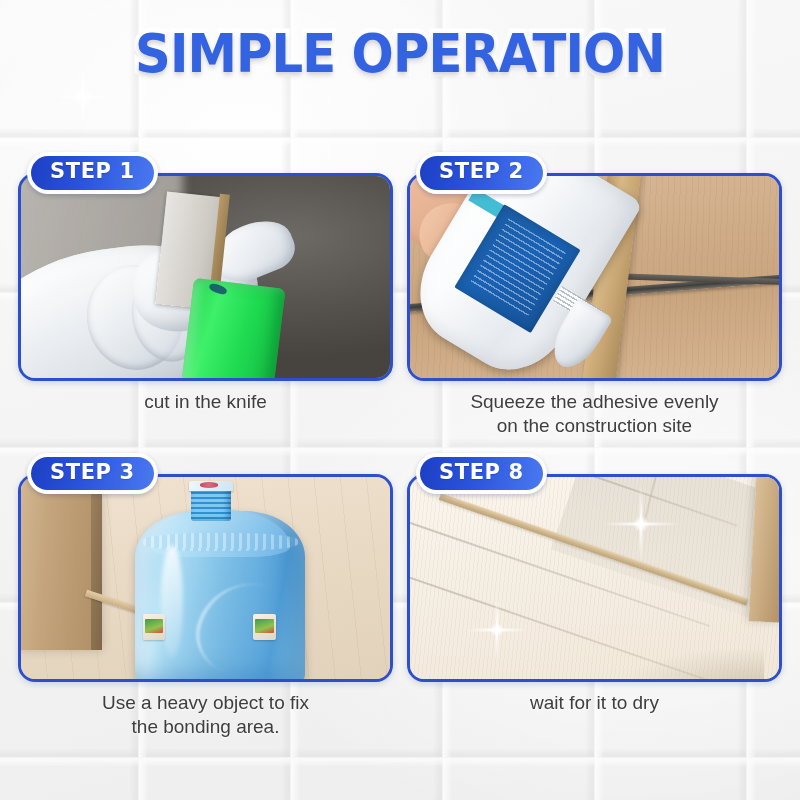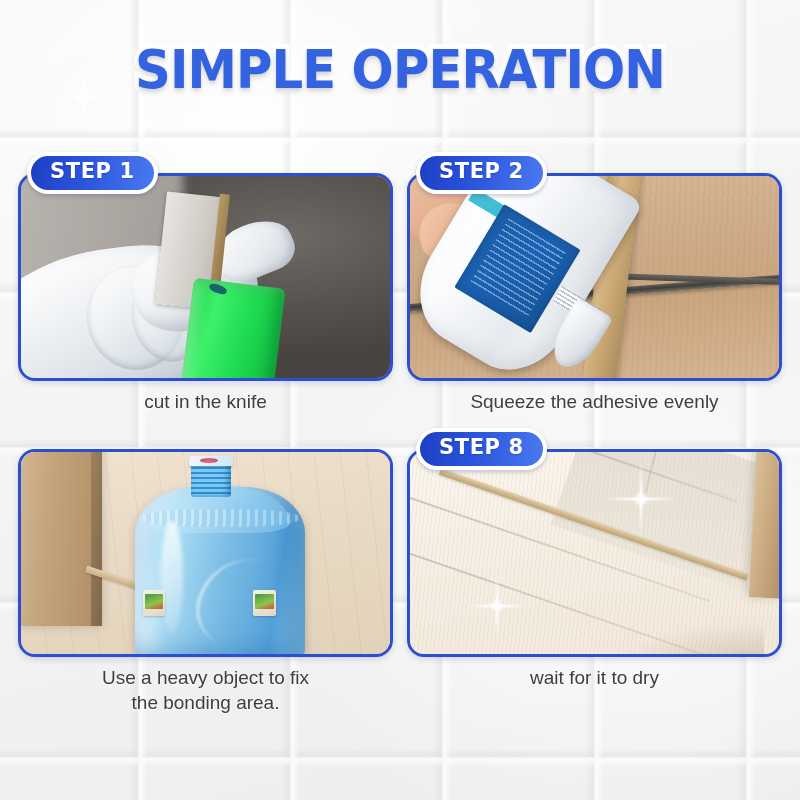--- a/index.html
+++ b/index.html
@@ -56,21 +56,21 @@
     height:3px;
     background:linear-gradient(to right, rgba(255,255,255,0) 0%, rgba(255,255,255,.98) 50%, rgba(255,255,255,0) 100%);
     filter:blur(.6px);
   }
   .sparkle .core {
     border-radius:50%;
     background:radial-gradient(circle, rgba(255,255,255,1) 0%, rgba(255,255,255,.75) 35%, rgba(255,255,255,0) 72%);
   }
 
   
-  #header { position:absolute; top:16px; left:0; width:800px; text-align:center; }
+  #header { position:absolute; top:0; left:0; width:800px; text-align:center; }
   #title {
     margin-top:27px;
     font-family:"DejaVu Sans", sans-serif;
     font-size:54px;
     font-weight:bold;
     letter-spacing:-1px;
     line-height:1;
     color:#3363e0;
     transform:scaleX(.92);
     -webkit-text-stroke:9px #ffffff;
@@ -482,20 +482,21 @@
         <div class="p2-label"></div>
         <div class="p2-threads"></div>
         <div class="p2-nozzle"></div>
       </div>
     </div>
     <div class="badge">
       <div class="badge-inner">STEP 2</div>
     </div>
     <div class="caption">
       <div>Squeeze the adhesive evenly</div>
+      <div>on the construction site</div>
     </div>
   </div>
 
   <div class="step">
     <div class="photo-frame">
       <div class="photo">
         <div class="p3-floor"></div>
         <div class="p3-door"></div>
         <div class="p3-doorframe"></div>
         <div class="p3-strip"></div>
@@ -503,20 +504,23 @@
         <div class="p3-shoulder"></div>
         <div class="p3-band"></div>
         <div class="p3-swirl"></div>
         <div class="p3-hl"></div>
         <div class="p3-lbl l"></div>
         <div class="p3-lbl r"></div>
         <div class="p3-neck"></div>
         <div class="p3-cap"></div>
         <div class="p3-cap-dot"></div>
       </div>
+    </div>
+    <div class="badge">
+      <div class="badge-inner">STEP 3</div>
     </div>
     <div class="caption">
       <div>Use a heavy object to fix</div>
       <div>the bonding area.</div>
     </div>
   </div>
 
   <div class="step">
     <div class="photo-frame">
       <div class="photo">

